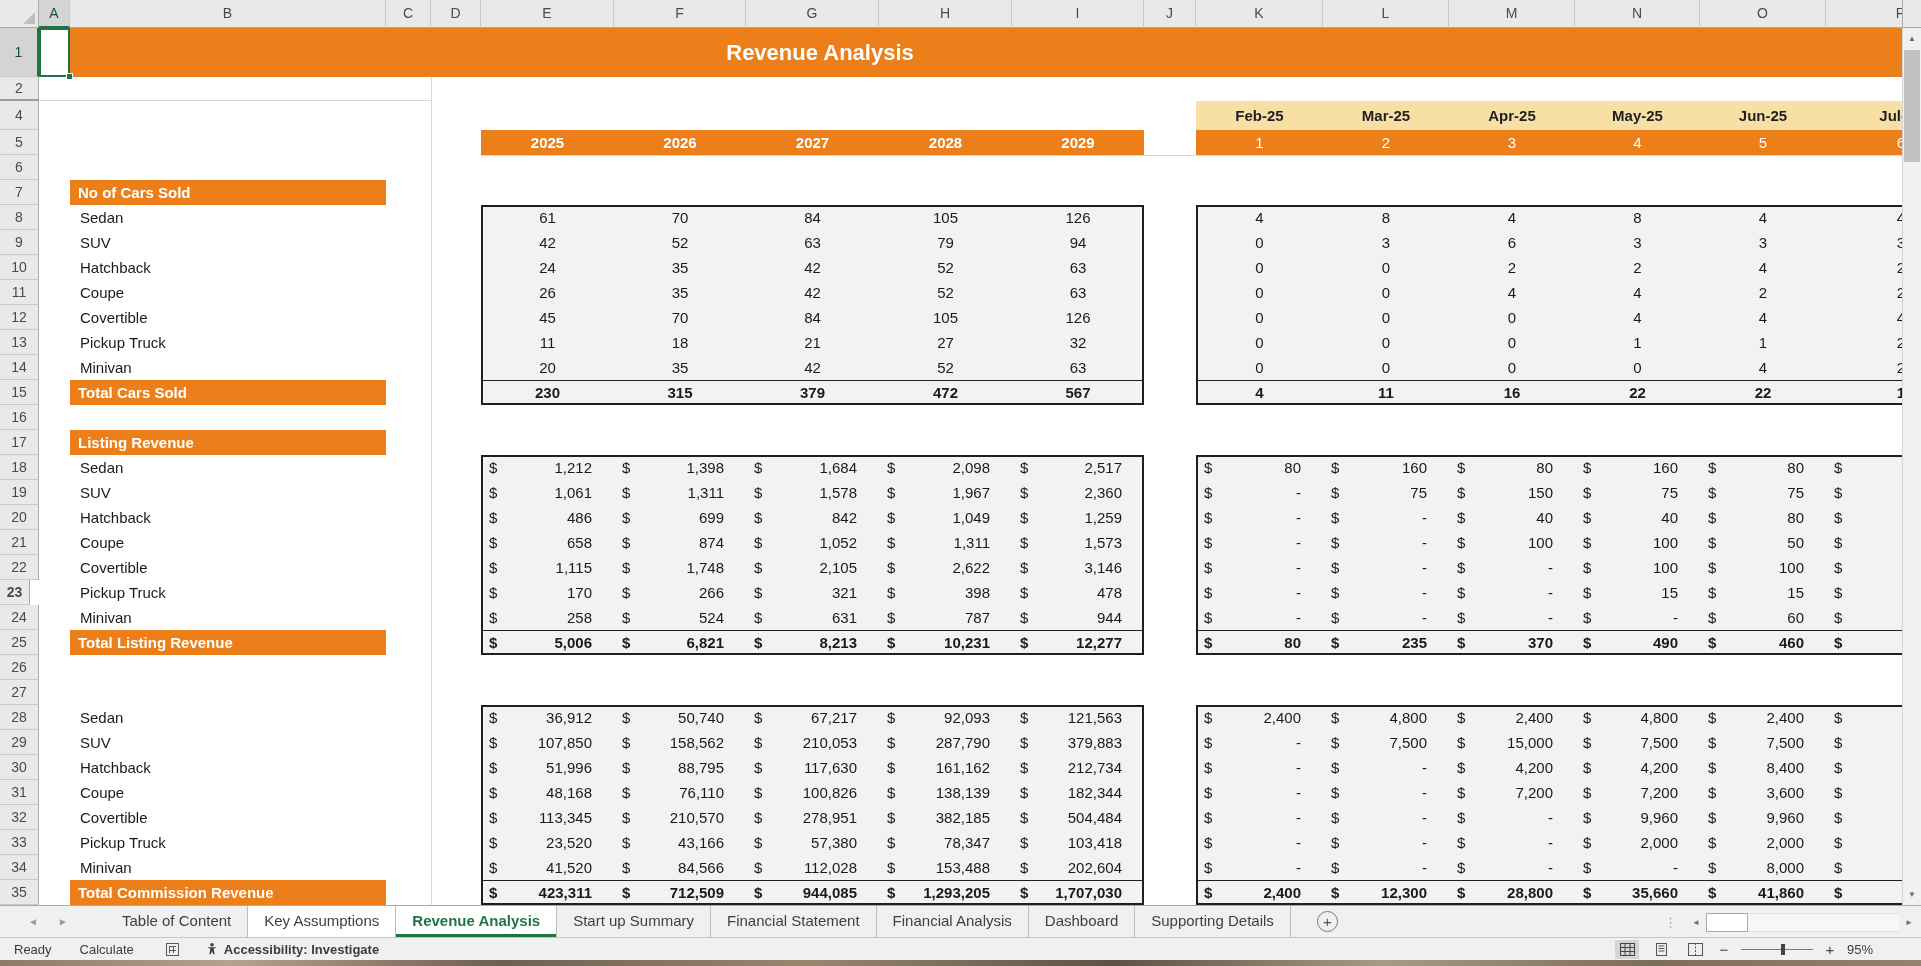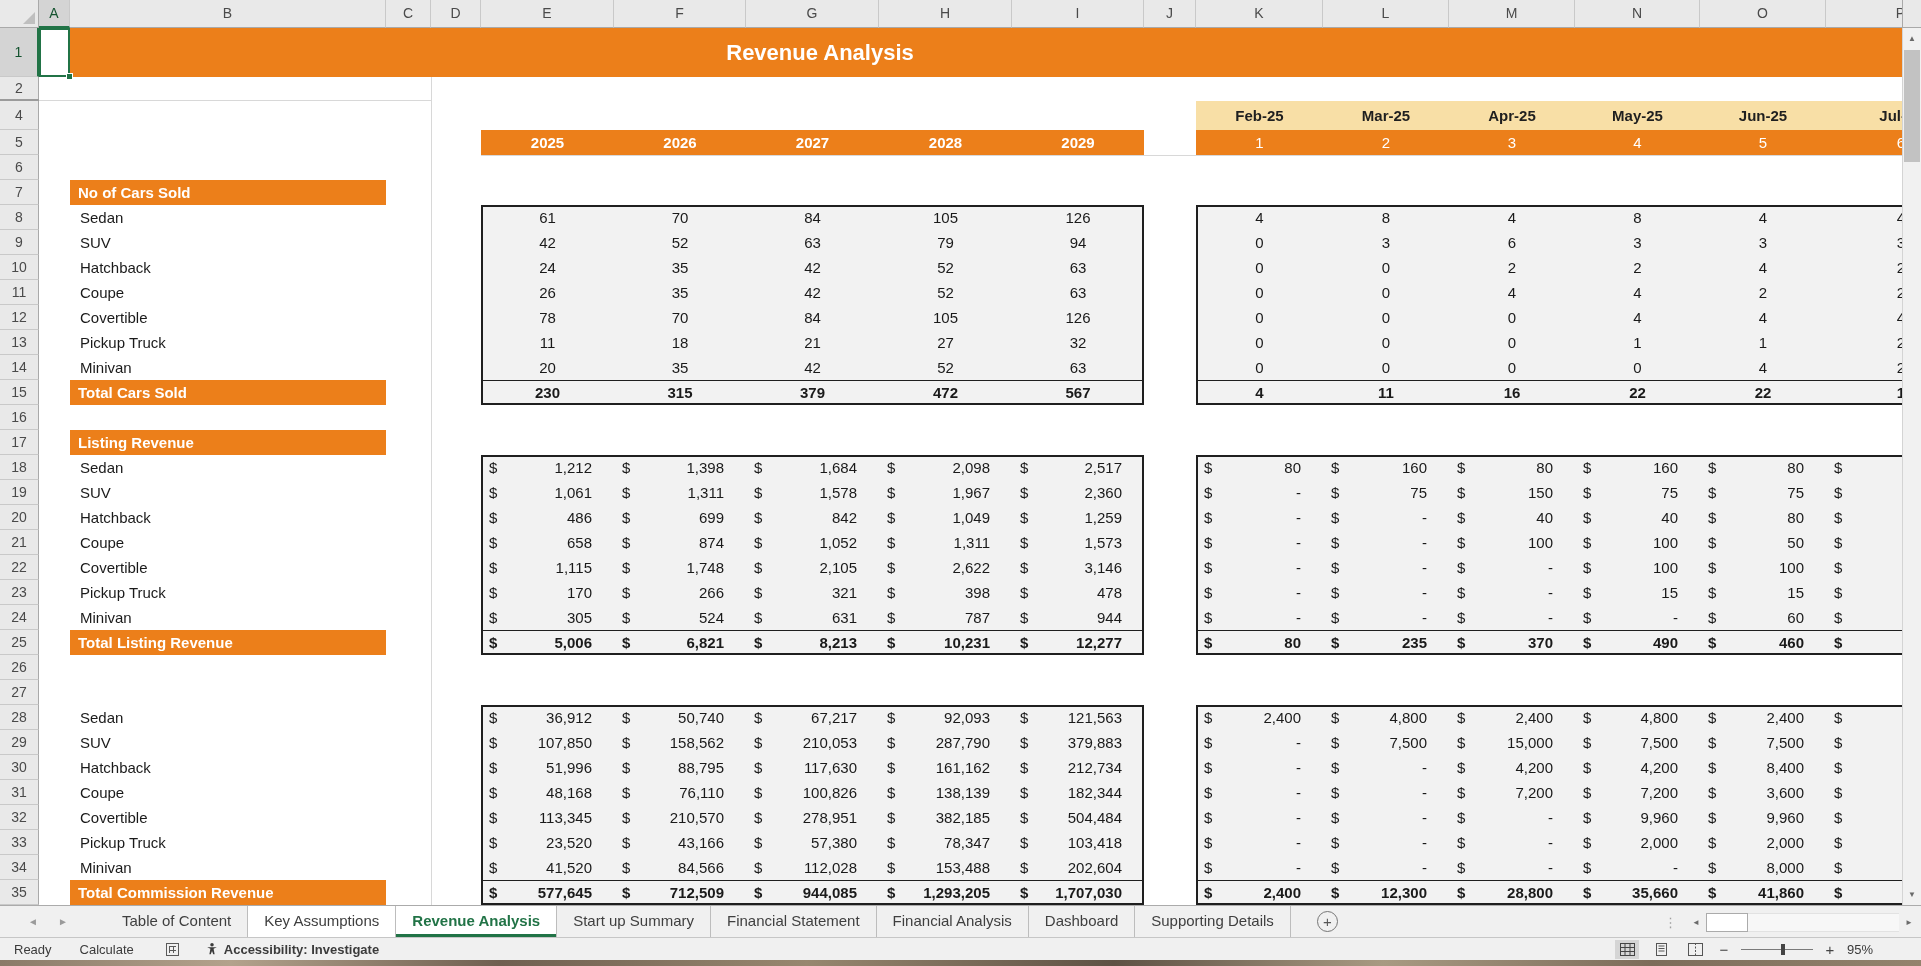--- a/index.html
+++ b/index.html
@@ -166,21 +166,21 @@
       <div class="abs dcell ctr" style="left: 614px; top: 280px; width: 132px; height: 25px;">35</div>
       <div class="abs dcell ctr" style="left: 746px; top: 280px; width: 133px; height: 25px;">42</div>
       <div class="abs dcell ctr" style="left: 879px; top: 280px; width: 133px; height: 25px;">52</div>
       <div class="abs dcell ctr" style="left: 1012px; top: 280px; width: 132px; height: 25px;">63</div>
       <div class="abs dcell ctr" style="left: 1196px; top: 280px; width: 127px; height: 25px;">0</div>
       <div class="abs dcell ctr" style="left: 1323px; top: 280px; width: 126px; height: 25px;">0</div>
       <div class="abs dcell ctr" style="left: 1449px; top: 280px; width: 126px; height: 25px;">4</div>
       <div class="abs dcell ctr" style="left: 1575px; top: 280px; width: 125px; height: 25px;">4</div>
       <div class="abs dcell ctr" style="left: 1700px; top: 280px; width: 126px; height: 25px;">2</div>
       <div class="abs dcell ctr" style="left: 1826px; top: 280px; width: 150px; height: 25px;">2</div>
-      <div class="abs dcell ctr" style="left: 481px; top: 305px; width: 133px; height: 25px;">78</div>
+      <div class="abs dcell ctr" style="left: 481px; top: 305px; width: 133px; height: 25px;">45</div>
       <div class="abs dcell ctr" style="left: 614px; top: 305px; width: 132px; height: 25px;">70</div>
       <div class="abs dcell ctr" style="left: 746px; top: 305px; width: 133px; height: 25px;">84</div>
       <div class="abs dcell ctr" style="left: 879px; top: 305px; width: 133px; height: 25px;">105</div>
       <div class="abs dcell ctr" style="left: 1012px; top: 305px; width: 132px; height: 25px;">126</div>
       <div class="abs dcell ctr" style="left: 1196px; top: 305px; width: 127px; height: 25px;">0</div>
       <div class="abs dcell ctr" style="left: 1323px; top: 305px; width: 126px; height: 25px;">0</div>
       <div class="abs dcell ctr" style="left: 1449px; top: 305px; width: 126px; height: 25px;">0</div>
       <div class="abs dcell ctr" style="left: 1575px; top: 305px; width: 125px; height: 25px;">4</div>
       <div class="abs dcell ctr" style="left: 1700px; top: 305px; width: 126px; height: 25px;">4</div>
       <div class="abs dcell ctr" style="left: 1826px; top: 305px; width: 150px; height: 25px;">4</div>
@@ -489,21 +489,21 @@
       <div class="abs dcell cur" style="left: 1700px; top: 580px; width: 126px; height: 25px;">
         <span>$</span>
         <span>15</span>
       </div>
       <div class="abs dcell cur" style="left: 1826px; top: 580px; width: 150px; height: 25px;">
         <span>$</span>
         <span></span>
       </div>
       <div class="abs dcell cur" style="left: 481px; top: 605px; width: 133px; height: 25px;">
         <span>$</span>
-        <span>305</span>
+        <span>258</span>
       </div>
       <div class="abs dcell cur" style="left: 614px; top: 605px; width: 132px; height: 25px;">
         <span>$</span>
         <span>524</span>
       </div>
       <div class="abs dcell cur" style="left: 746px; top: 605px; width: 133px; height: 25px;">
         <span>$</span>
         <span>631</span>
       </div>
       <div class="abs dcell cur" style="left: 879px; top: 605px; width: 133px; height: 25px;">
@@ -897,21 +897,21 @@
       <div class="abs dcell cur" style="left: 1700px; top: 855px; width: 126px; height: 25px;">
         <span>$</span>
         <span>8,000</span>
       </div>
       <div class="abs dcell cur" style="left: 1826px; top: 855px; width: 150px; height: 25px;">
         <span>$</span>
         <span></span>
       </div>
       <div class="abs dcell bold cur" style="left: 481px; top: 880px; width: 133px; height: 25px;">
         <span>$</span>
-        <span>577,645</span>
+        <span>423,311</span>
       </div>
       <div class="abs dcell bold cur" style="left: 614px; top: 880px; width: 132px; height: 25px;">
         <span>$</span>
         <span>712,509</span>
       </div>
       <div class="abs dcell bold cur" style="left: 746px; top: 880px; width: 133px; height: 25px;">
         <span>$</span>
         <span>944,085</span>
       </div>
       <div class="abs dcell bold cur" style="left: 879px; top: 880px; width: 133px; height: 25px;">
@@ -978,21 +978,21 @@
       <div class="abs rhdr" style="left: 0px; top: 330px; width: 39px; height: 25px;">13</div>
       <div class="abs rhdr" style="left: 0px; top: 355px; width: 39px; height: 25px;">14</div>
       <div class="abs rhdr" style="left: 0px; top: 380px; width: 39px; height: 25px;">15</div>
       <div class="abs rhdr" style="left: 0px; top: 405px; width: 39px; height: 25px;">16</div>
       <div class="abs rhdr" style="left: 0px; top: 430px; width: 39px; height: 25px;">17</div>
       <div class="abs rhdr" style="left: 0px; top: 455px; width: 39px; height: 25px;">18</div>
       <div class="abs rhdr" style="left: 0px; top: 480px; width: 39px; height: 25px;">19</div>
       <div class="abs rhdr" style="left: 0px; top: 505px; width: 39px; height: 25px;">20</div>
       <div class="abs rhdr" style="left: 0px; top: 530px; width: 39px; height: 25px;">21</div>
       <div class="abs rhdr" style="left: 0px; top: 555px; width: 39px; height: 25px;">22</div>
-      <div class="abs rhdr" style="left: 0px; top: 580px; width: 39px; height: 25px;">23</div>
+      <div class="abs rhdr" style="left: 0px; top: 580px; width: 30px; height: 25px; font-weight: bold;">23</div>
       <div class="abs rhdr" style="left: 0px; top: 605px; width: 39px; height: 25px;">24</div>
       <div class="abs rhdr" style="left: 0px; top: 630px; width: 39px; height: 25px;">25</div>
       <div class="abs rhdr" style="left: 0px; top: 655px; width: 39px; height: 25px;">26</div>
       <div class="abs rhdr" style="left: 0px; top: 680px; width: 39px; height: 25px;">27</div>
       <div class="abs rhdr" style="left: 0px; top: 705px; width: 39px; height: 25px;">28</div>
       <div class="abs rhdr" style="left: 0px; top: 730px; width: 39px; height: 25px;">29</div>
       <div class="abs rhdr" style="left: 0px; top: 755px; width: 39px; height: 25px;">30</div>
       <div class="abs rhdr" style="left: 0px; top: 780px; width: 39px; height: 25px;">31</div>
       <div class="abs rhdr" style="left: 0px; top: 805px; width: 39px; height: 25px;">32</div>
       <div class="abs rhdr" style="left: 0px; top: 830px; width: 39px; height: 25px;">33</div>

